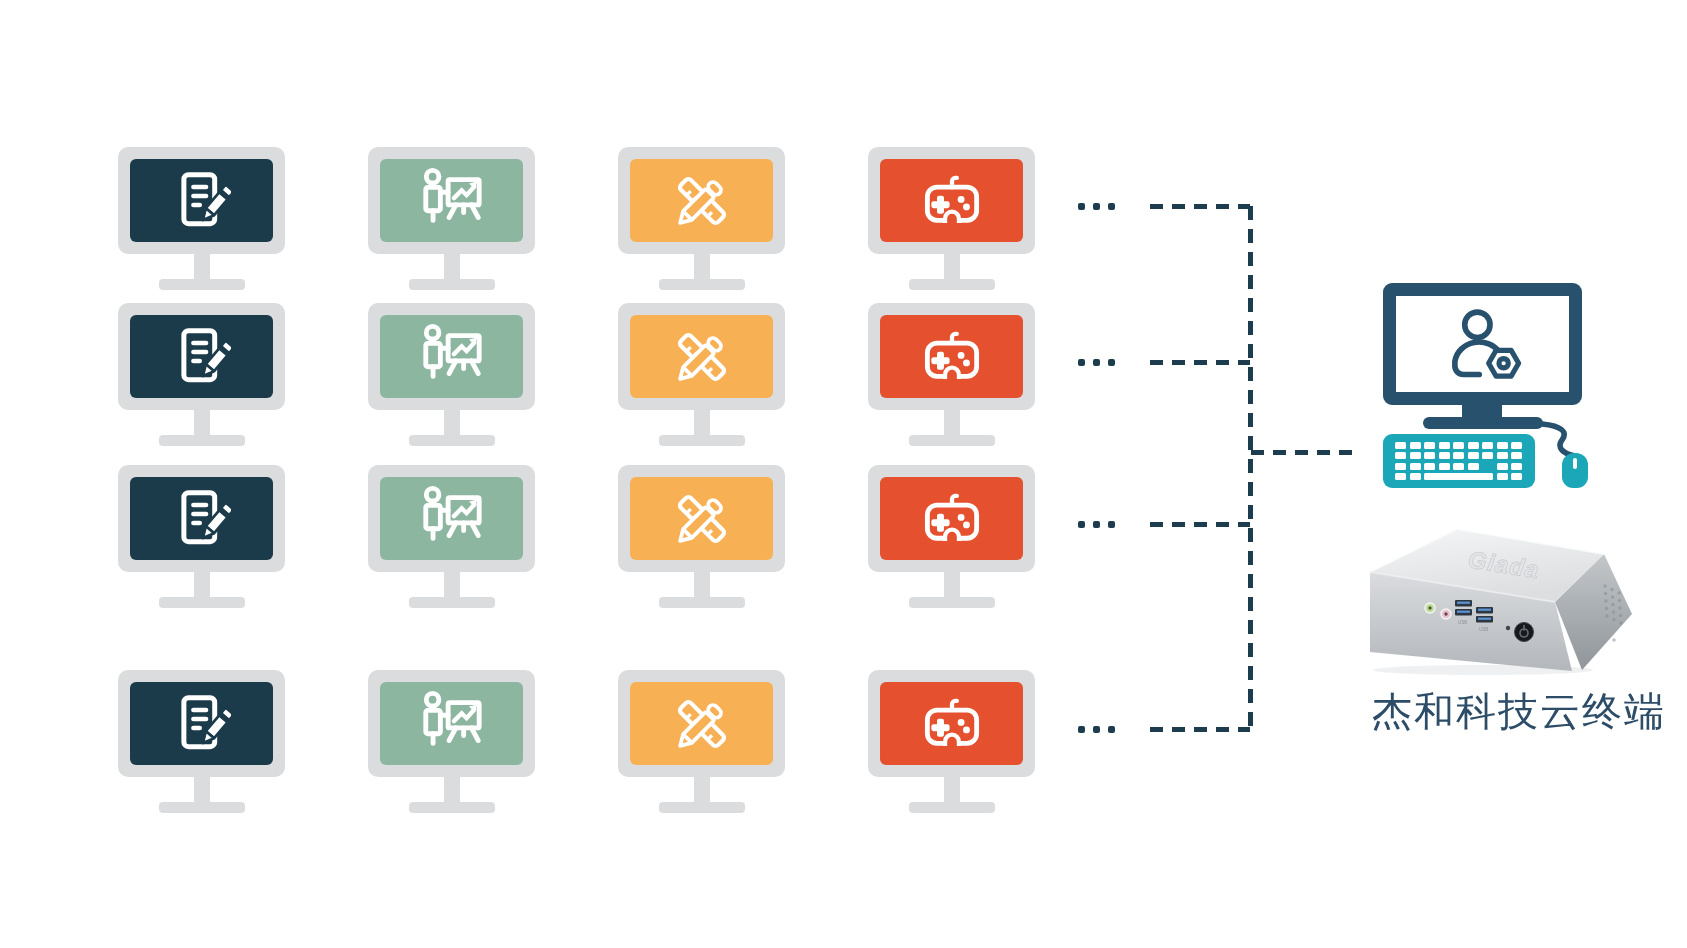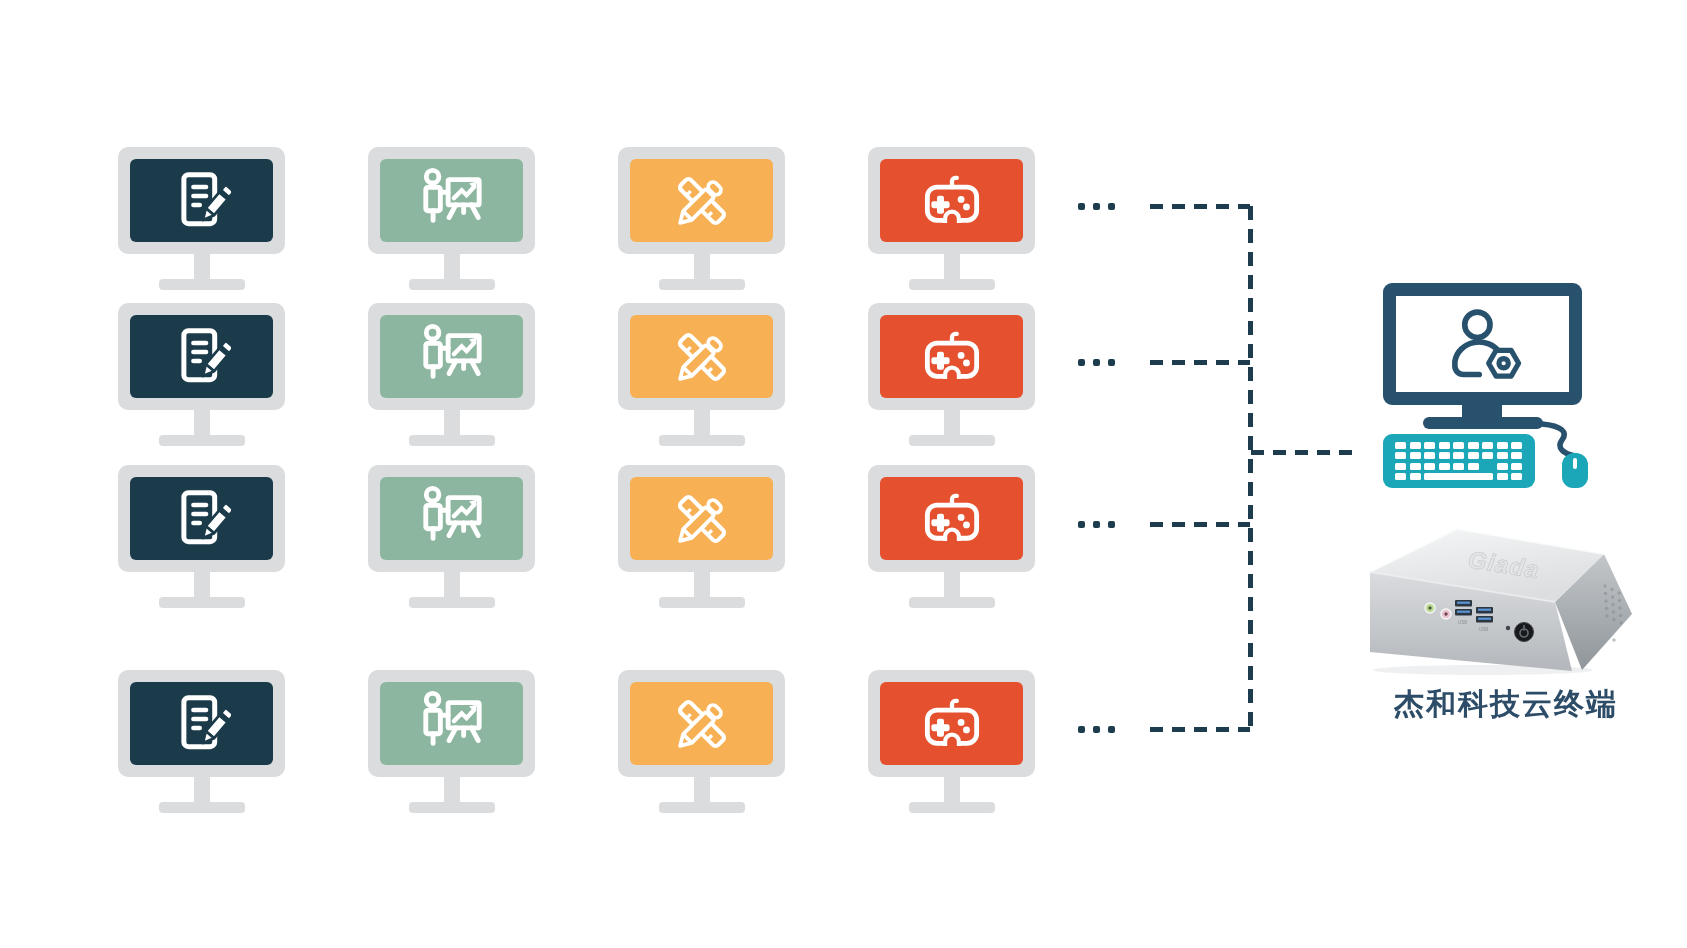--- a/index.html
+++ b/index.html
@@ -43,22 +43,22 @@
   .krow{display:flex;gap:3.5px;height:7px;}
   .key{width:11px;height:7px;background:#fff;border-radius:1.5px;flex:none;}
   .key.blank{background:transparent;}
   .key.wide{width:69px;}
   .mouse{position:absolute;left:1562px;top:453px;width:26px;height:35px;background:var(--teal);
     border-radius:12px 12px 11px 11px;}
   .mouse i{position:absolute;left:11px;top:5px;width:4px;height:11px;background:#fff;border-radius:2px;display:block;}
   .cord{position:absolute;left:1528px;top:418px;}
   
   .terminal-svg{position:absolute;left:1368px;top:524px;}
-  .terminal-label{position:absolute;left:1346px;top:684px;width:320px;text-align:center;
-    font-size:30px;font-weight:bold;letter-spacing:2px;color:var(--label_text);}
+  .terminal-label{position:absolute;left:1346px;top:684px;width:320px;text-align:right;
+    font-size:40px;font-weight:normal;letter-spacing:2px;color:var(--label_text);}
   .hidden-defs{position:absolute;width:0;height:0;overflow:hidden;}
 </style>
 </head>
 <body>
 
 <div id="canvas">
 
   <svg class="hidden-defs" aria-hidden="true">
     <defs>
       <g id="sym-doc">

